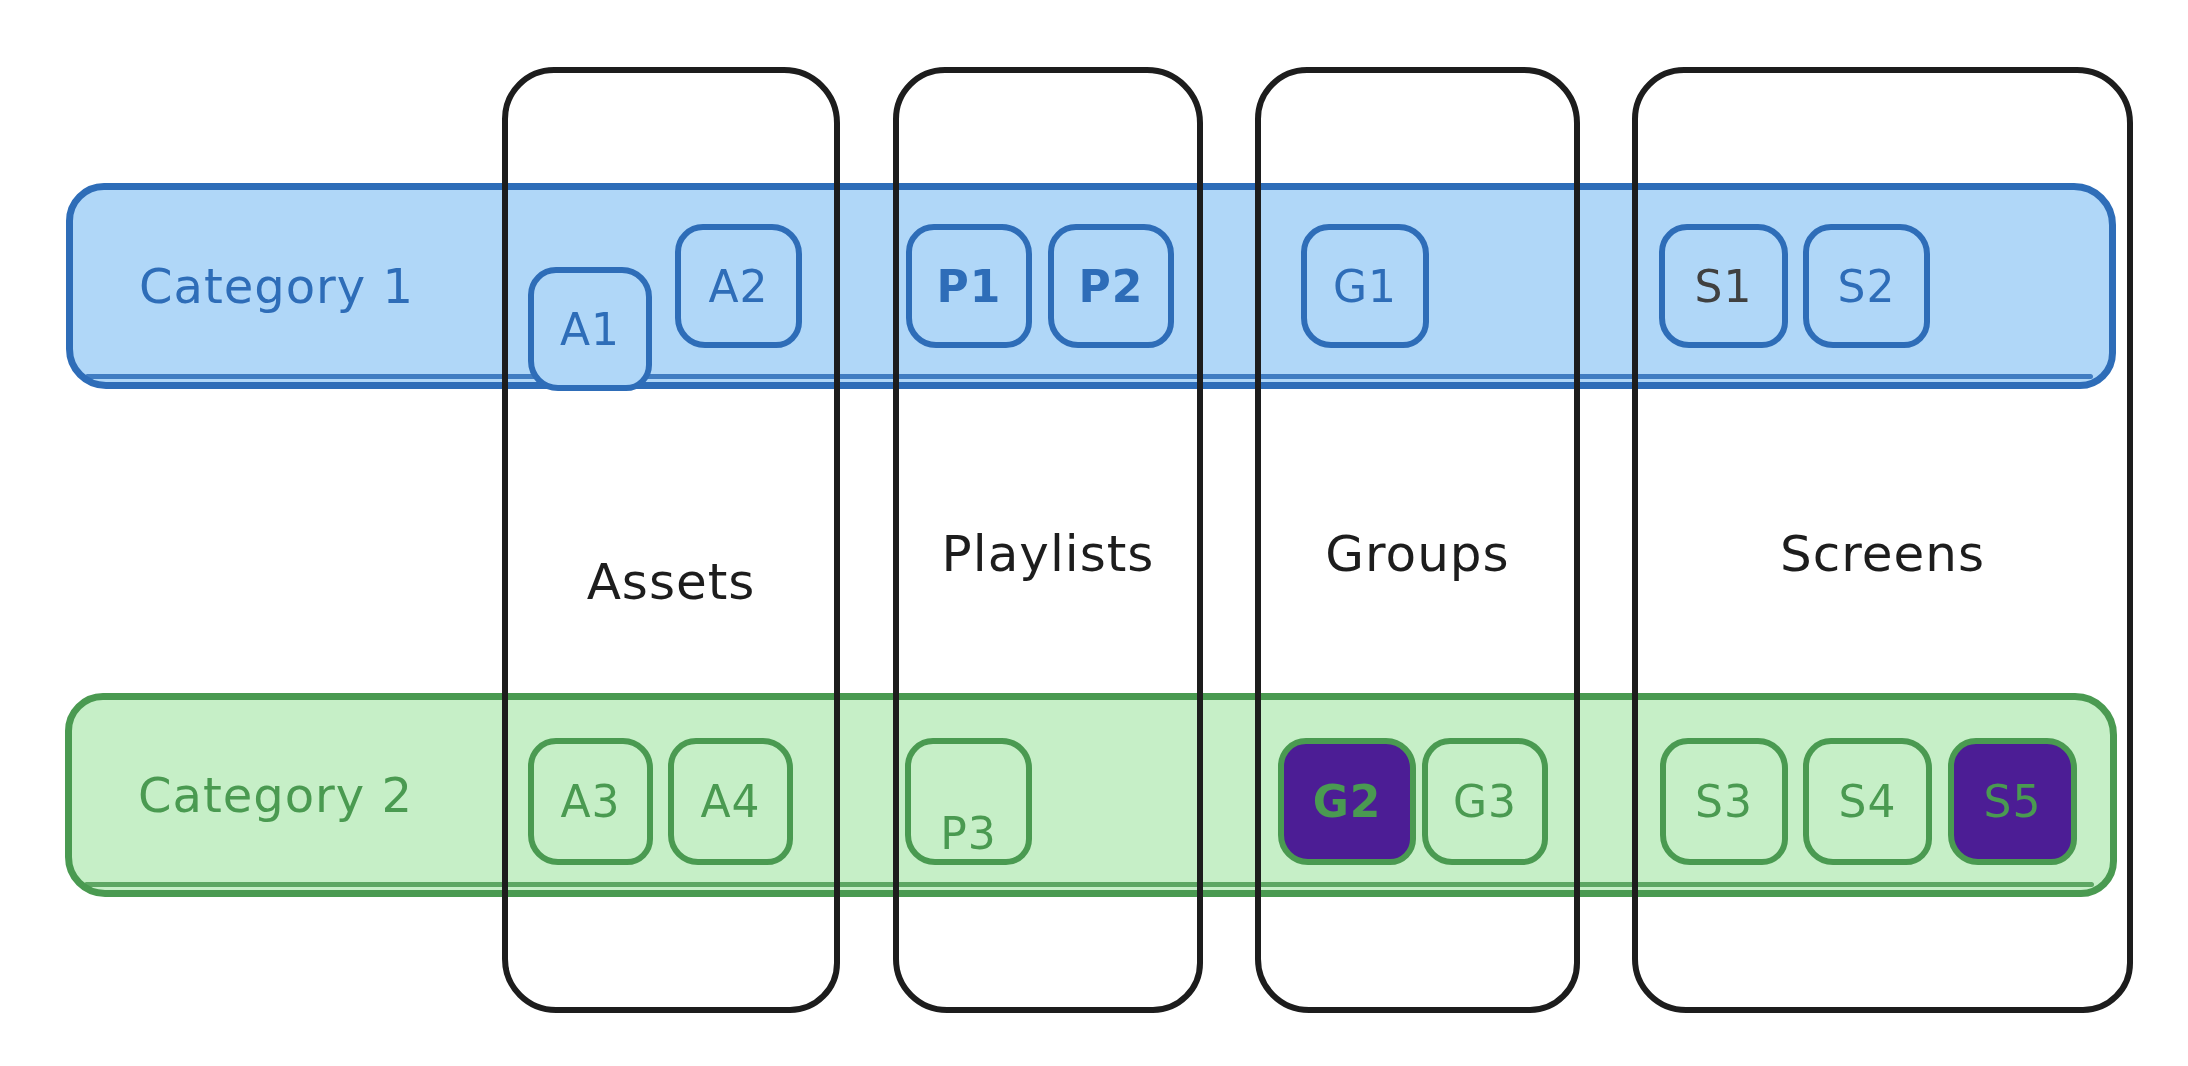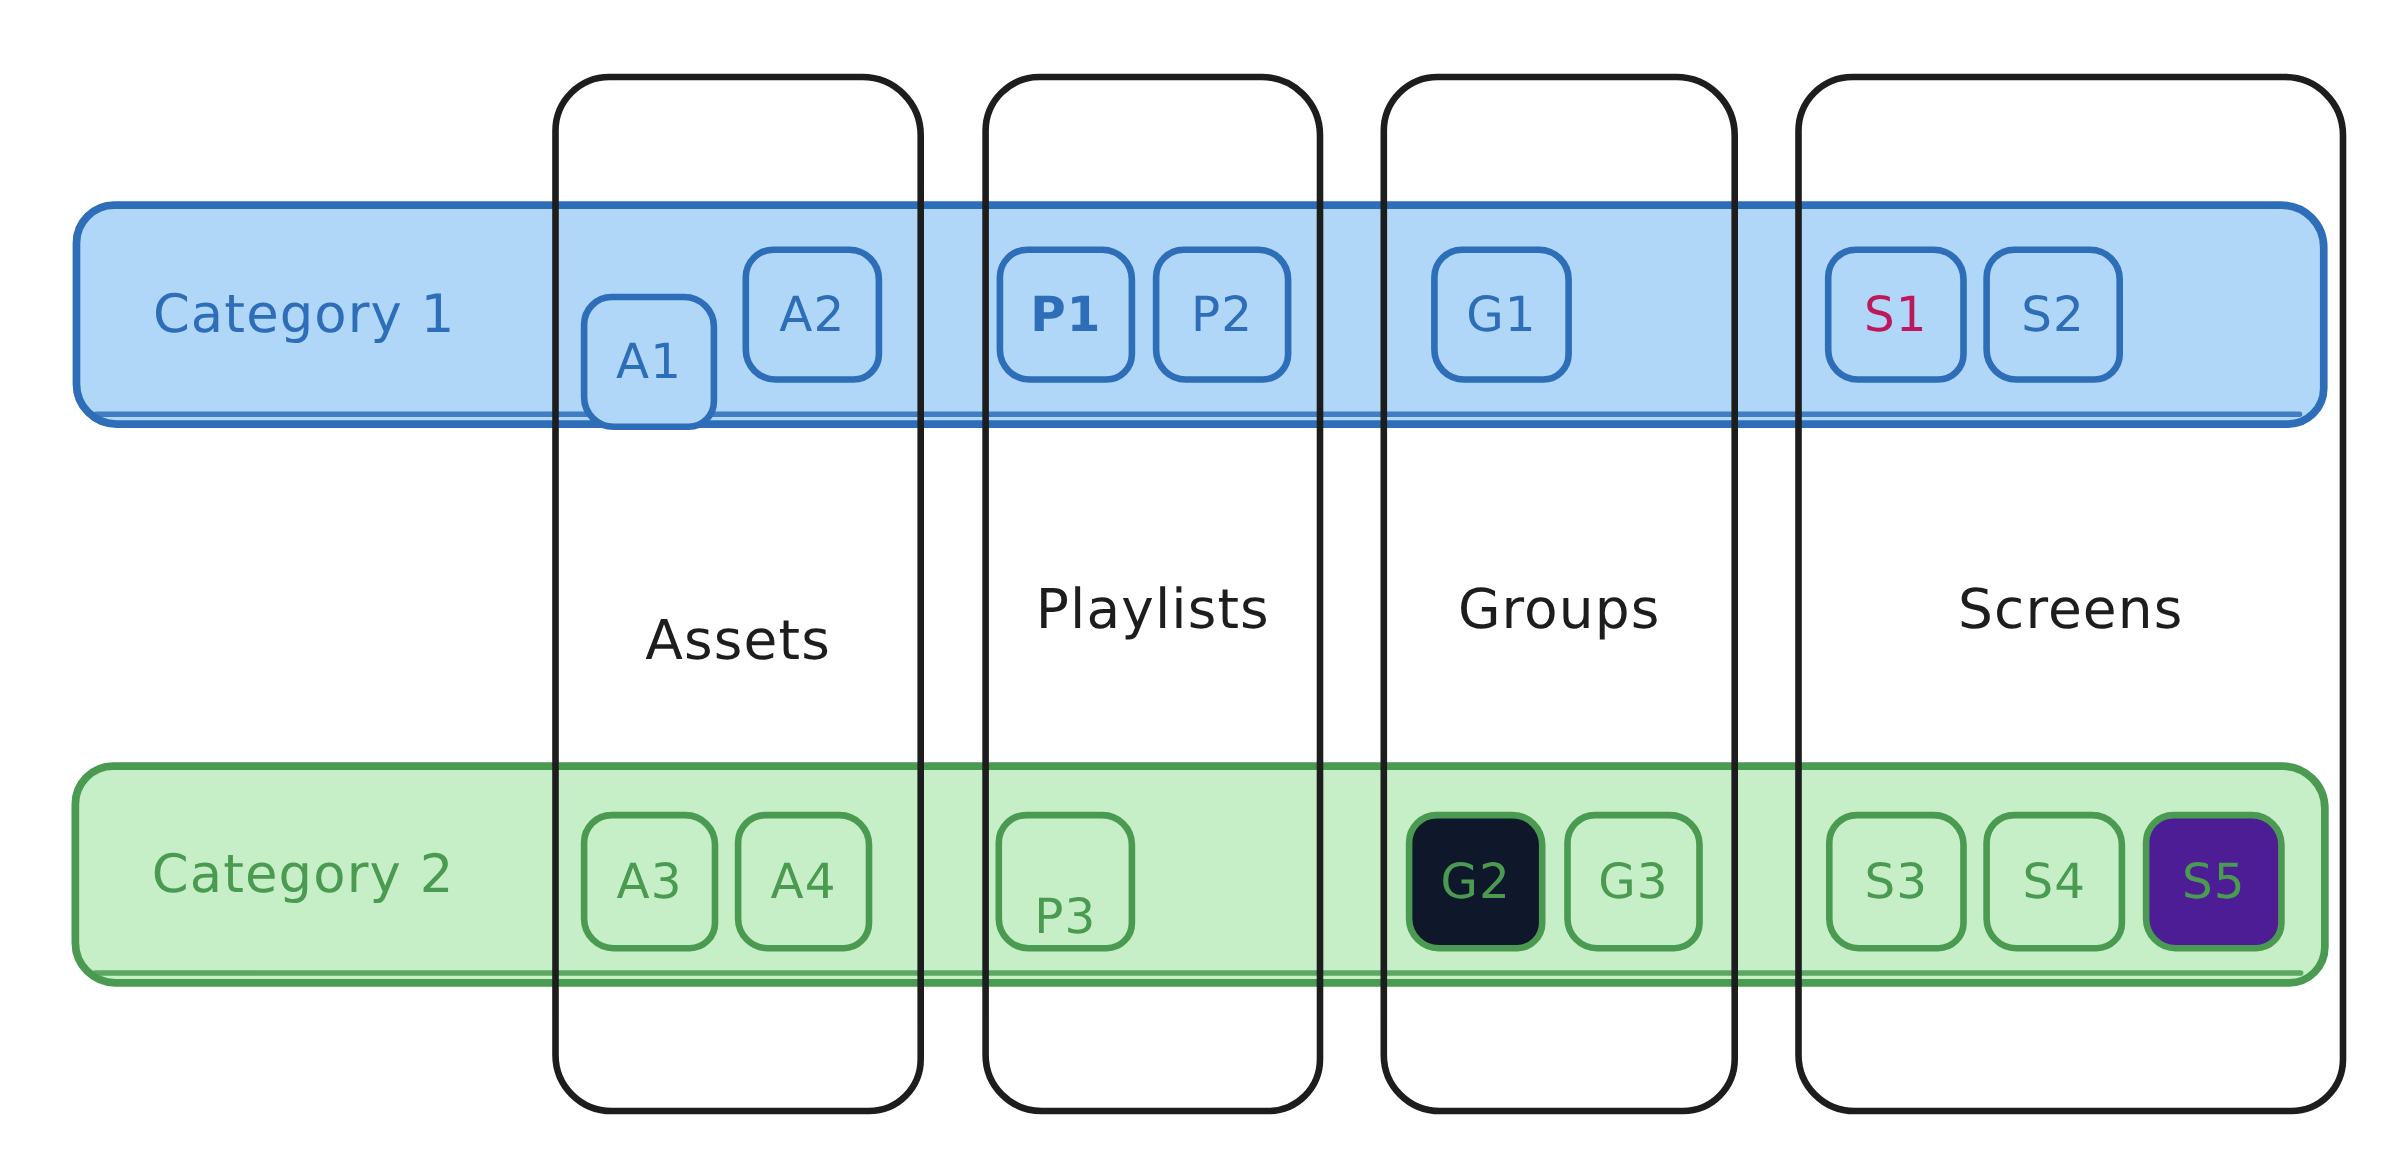--- a/index.html
+++ b/index.html
@@ -37,45 +37,45 @@
     </div>
     <div class="item-box" style="left: 528px; top: 224px; width: 124px; height: 124px; background: rgb(176, 215, 248); border-color: rgb(46, 109, 184); color: rgb(46, 109, 184); margin-top: 43px;">
       <span>A1</span>
     </div>
     <div class="item-box" style="left: 675px; top: 224px; width: 127px; height: 124px; background: rgb(176, 215, 248); border-color: rgb(46, 109, 184); color: rgb(46, 109, 184);">
       <span>A2</span>
     </div>
     <div class="item-box" style="left: 906px; top: 224px; width: 126px; height: 124px; background: rgb(176, 215, 248); border-color: rgb(46, 109, 184); color: rgb(46, 109, 184); font-weight: bold;">
       <span>P1</span>
     </div>
-    <div class="item-box" style="left: 1048px; top: 224px; width: 126px; height: 124px; background: rgb(176, 215, 248); border-color: rgb(46, 109, 184); color: rgb(46, 109, 184);">
+    <div class="item-box" style="left: 1048px; top: 224px; width: 126px; height: 124px; background: rgb(176, 215, 248); border-color: rgb(46, 109, 184); color: rgb(46, 109, 184); font-weight: bold;">
       <span>P2</span>
     </div>
     <div class="item-box" style="left: 1301px; top: 224px; width: 128px; height: 124px; background: rgb(176, 215, 248); border-color: rgb(46, 109, 184); color: rgb(46, 109, 184);">
       <span>G1</span>
     </div>
-    <div class="item-box" style="left: 1659px; top: 224px; width: 129px; height: 124px; background: rgb(176, 215, 248); border-color: rgb(46, 109, 184); color: #be185d;">
+    <div class="item-box" style="left: 1659px; top: 224px; width: 129px; height: 124px; background: rgb(176, 215, 248); border-color: rgb(46, 109, 184); color: #404040;">
       <span>S1</span>
     </div>
     <div class="item-box" style="left: 1803px; top: 224px; width: 127px; height: 124px; background: rgb(176, 215, 248); border-color: rgb(46, 109, 184); color: rgb(46, 109, 184);">
       <span>S2</span>
     </div>
     <div class="band" style="left: 65px; top: 693px; width: 2052px; height: 204px; background: rgb(198, 239, 199); border-color: rgb(74, 154, 81); color: rgb(74, 154, 81);">
       <span class="band-label">Category 2</span>
     </div>
     <div class="item-box" style="left: 528px; top: 738px; width: 125px; height: 127px; background: rgb(198, 239, 199); border-color: rgb(74, 154, 81); color: rgb(74, 154, 81);">
       <span>A3</span>
     </div>
     <div class="item-box" style="left: 668px; top: 738px; width: 125px; height: 127px; background: rgb(198, 239, 199); border-color: rgb(74, 154, 81); color: rgb(74, 154, 81);">
       <span>A4</span>
     </div>
     <div class="item-box" style="left: 905px; top: 738px; width: 127px; height: 127px; background: rgb(198, 239, 199); border-color: rgb(74, 154, 81); color: rgb(74, 154, 81); align-items: flex-end;">
       <span>P3</span>
     </div>
-    <div class="item-box" style="left: 1278px; top: 738px; width: 127px; height: 127px; background: #0f172a; border-color: rgb(74, 154, 81); color: rgb(74, 154, 81);">
+    <div class="item-box" style="left: 1278px; top: 738px; width: 138px; height: 127px; background: #4c1d95; border-color: rgb(74, 154, 81); color: rgb(74, 154, 81); font-weight: bold;">
       <span>G2</span>
     </div>
     <div class="item-box" style="left: 1422px; top: 738px; width: 126px; height: 127px; background: rgb(198, 239, 199); border-color: rgb(74, 154, 81); color: rgb(74, 154, 81);">
       <span>G3</span>
     </div>
     <div class="item-box" style="left: 1660px; top: 738px; width: 128px; height: 127px; background: rgb(198, 239, 199); border-color: rgb(74, 154, 81); color: rgb(74, 154, 81);">
       <span>S3</span>
     </div>
     <div class="item-box" style="left: 1803px; top: 738px; width: 129px; height: 127px; background: rgb(198, 239, 199); border-color: rgb(74, 154, 81); color: rgb(74, 154, 81);">
       <span>S4</span>

